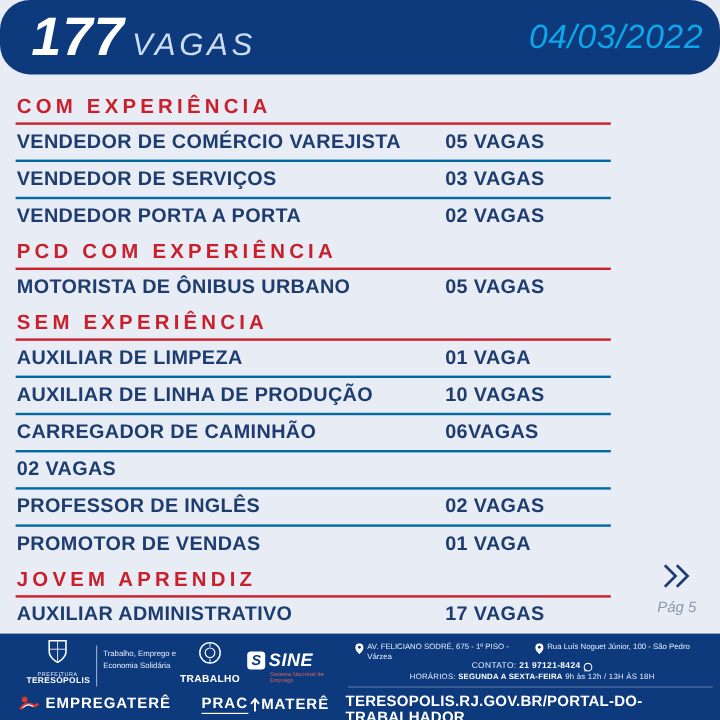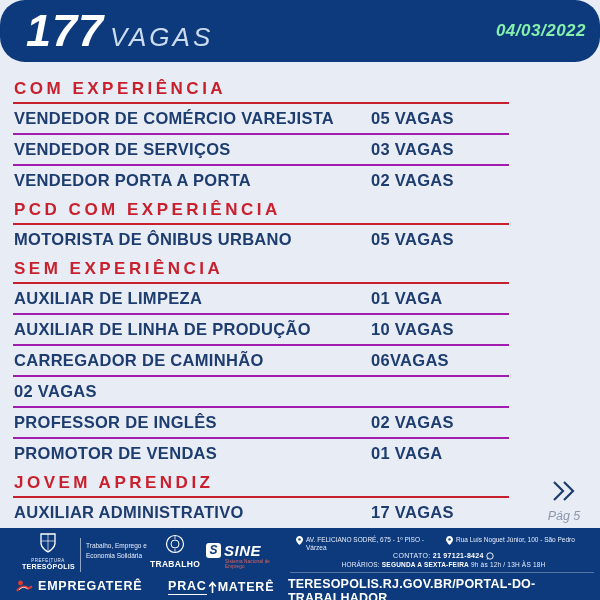--- a/index.html
+++ b/index.html
@@ -9,33 +9,33 @@
   .poster { position:relative; width:600px; height:600px; background:#e8ecf4; overflow:hidden; }
 
   
   .hdr { position:absolute; top:0; left:0; width:600px; height:62px; background:#0d3a7d;
          display:flex; align-items:center; justify-content:space-between; padding:0 14px 0 26px;border-radius:25px; }
   .hdr-left { display:flex; align-items:baseline; font-style:italic; }
   .count { color:#fff; font-size:45px; font-weight:800; letter-spacing:1px; }
   .count-label { color:#ccdcf0; font-size:26px; font-weight:400; letter-spacing:3px; margin-left:6px; }
   .hdr-right { display:flex; align-items:baseline; font-style:italic; }
   .validity-label { color:#dce8f6; font-size:23px; font-weight:400; letter-spacing:1px; }
-  .validity-date { color:#86efac; font-size:17px; font-weight:700; margin-left:8px; letter-spacing:0.5px; }
+  .validity-date { color:#0ea5e9; font-size:28px; font-weight:400; margin-left:8px; letter-spacing:0.5px; }
 
   
   .content { position:absolute; top:62px; left:0; width:517px; bottom:72px; padding:12px 8px 0 13px; }
   .section-title { color:#c9202e; font-size:17px; font-weight:800; letter-spacing:3.5px;
                    padding:5px 0 3px 1px; border-bottom:2.5px solid #c9202e; }
-  .row { display:flex; align-items:center; padding:5px 0 5px 1px; border-bottom:2px solid #a21caf; }
+  .row { display:flex; align-items:center; padding:5px 0 5px 1px; border-bottom:2px solid #0369a1; }
   .row.last { border-bottom:none; }
   .job-name { flex:1; color:#1d3c6f; font-size:16.5px; font-weight:800; letter-spacing:0.3px; }
   .job-count { width:138px; color:#1d3c6f; font-size:16.5px; font-weight:800; letter-spacing:0.3px; }
 
   
-  .pagination { position:absolute; right:8px; top:479px; width:56px; text-align:center; cursor:pointer; }
+  .pagination { position:absolute; right:8px; top:468px; width:56px; text-align:center; cursor:pointer; }
   .page-label { display:block; color:#8b97ad; font-size:12.5px; font-style:italic; margin-top:2px; }
 
   
   .ftr { position:absolute; bottom:0; left:0; width:600px; height:72px; background:#0d3a7d; color:#fff; }
   .logo-pref { position:absolute; left:22px; top:5px; width:52px; text-align:center; }
   .pref-small { font-size:4.5px; letter-spacing:0.5px; color:#e7eefb; margin-top:1px; }
   .pref-name { font-size:7px; font-weight:700; letter-spacing:0.3px; }
   .vdiv { position:absolute; left:80px; top:10px; width:1px; height:34px; background:rgba(255,255,255,0.55); }
   .dept { position:absolute; left:86px; top:13px; width:62px; font-size:6.5px; line-height:1.5; color:#e7eefb; }
   .logo-trab { position:absolute; left:150px; top:6px; width:50px; text-align:center; }

